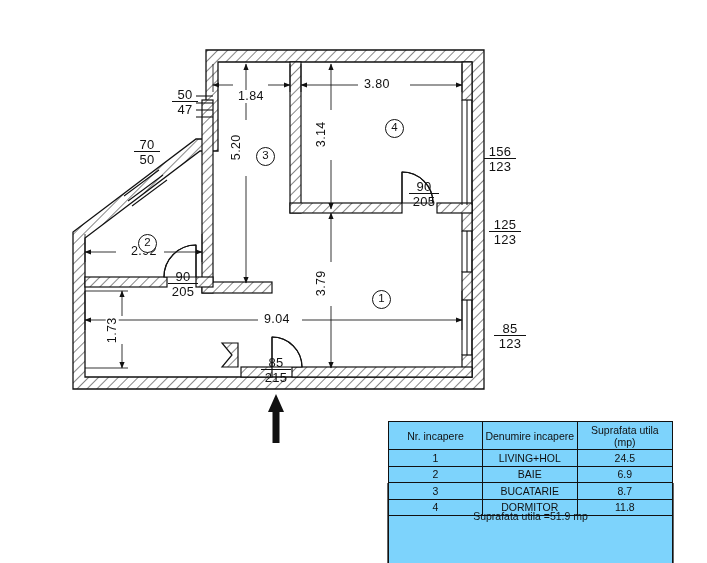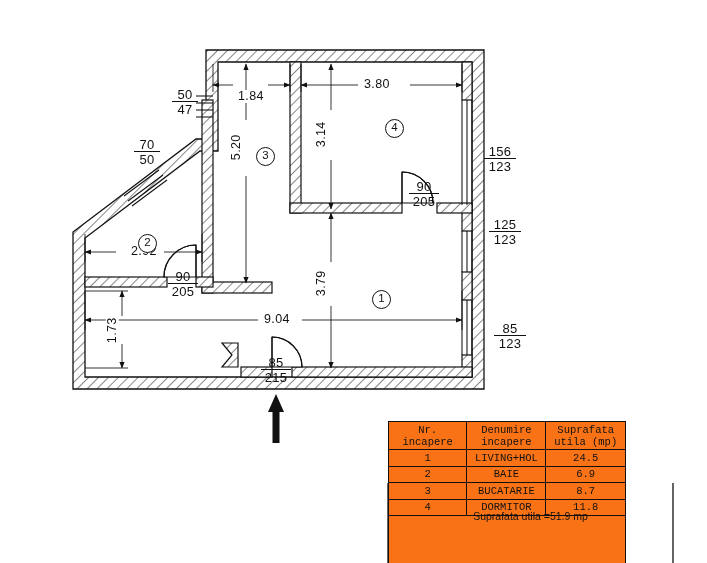--- a/index.html
+++ b/index.html
@@ -33,24 +33,24 @@
 
   
   .room-no{
     position:absolute;width:17px;height:17px;border:1.2px solid #111;
     border-radius:50%;font-size:11.5px;line-height:15.5px;text-align:center;
     color:#111;background:#fff;
   }
 
   
   #legend-table{
-    position:absolute;left:388px;top:421px;width:238px;height:142px;
+    position:absolute;left:388px;top:421px;width:285px;height:142px;
     border-left:1.3px solid #111;border-top:1.3px solid #111;
     border-right:1.3px solid #111;
-    box-sizing:border-box;background:#f97316;font-family:Liberation Mono, monospace;
+    box-sizing:border-box;background:#7dd3fc;
   }
   #legend-table table{
     border-collapse:collapse;width:100%;table-layout:fixed;
   }
   #legend-table th,#legend-table td{
     border-bottom:1.1px solid #111;
     font-weight:normal;font-size:10.5px;color:#111;
     text-align:center;padding:1px 2px;
   }
   #legend-table th{height:25px;font-size:10.5px;}

